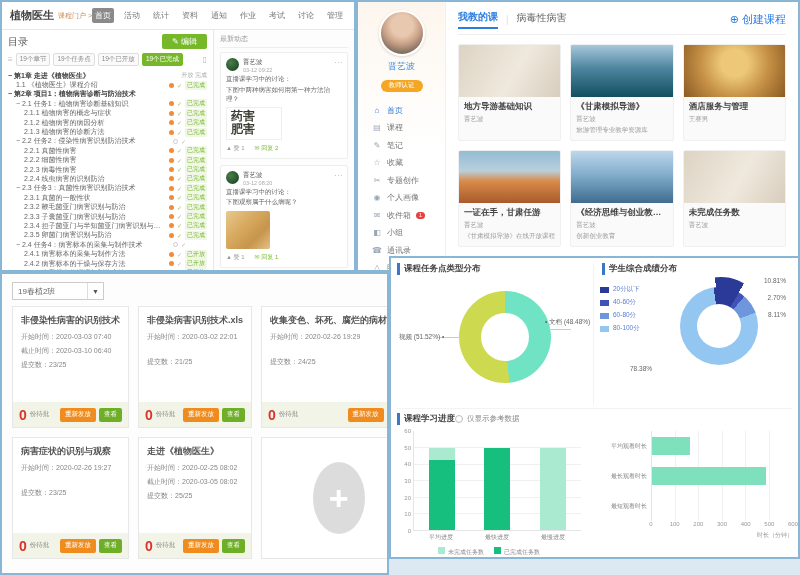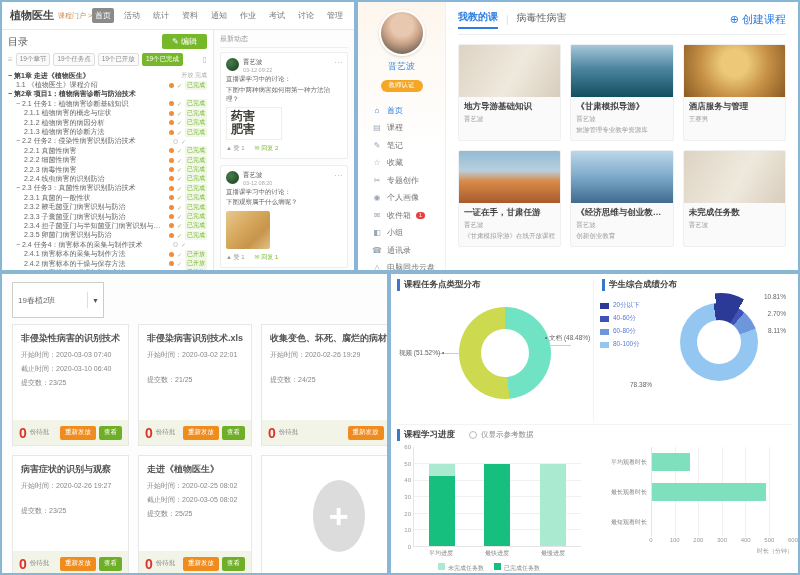--- a/index.html
+++ b/index.html
@@ -2,21 +2,21 @@
 <html><head>
 <meta charset="utf-8">
 <style>
   * { margin:0; padding:0; box-sizing:border-box; }
   body { font-family:"Liberation Sans","DejaVu Sans",sans-serif; background:#fff; width:800px; height:575px; overflow:hidden; }
   .stage { position:relative; width:800px; height:575px; background:#dce9f3; }
   .quad { position:absolute; background:#fff; border:2px solid #8ab6d6; overflow:hidden; }
   #q-tl { left:0; top:0; width:356px; height:272px; }
   #q-tr { left:356px; top:0; width:444px; height:272px; }
   #q-bl { left:0; top:272px; width:389px; height:303px; }
-  #q-br { left:389px; top:272px; width:411px; height:303px; }
+  #q-br { left:389px; top:256px; width:411px; height:303px; }
 
   
   .tl-head { display:flex; align-items:center; height:28px; padding:0 8px; border-bottom:1px solid #e8e8e8; }
   .tl-title { font-size:11px; font-weight:bold; color:#444; }
   .tl-sub { font-size:7px; color:#c98a50; margin-left:4px; }
   .tl-tabs { margin-left:auto; display:flex; gap:7px; }
   .tl-tab { font-size:8px; color:#777; cursor:pointer; padding:2px 3px; }
   .tl-tab.active { background:#8a8a8a; color:#fff; border-radius:2px; }
   .tl-body { display:flex; height:248px; }
   .tl-left { width:212px; border-right:1px solid #e8e8e8; padding:4px 6px; overflow:hidden; }
@@ -83,21 +83,21 @@
   .cimg.hotel { background:radial-gradient(circle at 50% 35%,#ecc878 0 22%,#c79247 55%,#8a5a22 100%); }
   .cimg.lake  { background:linear-gradient(180deg,#a6c8da 0%,#4d85a0 45%,#114f60 100%); }
   .cimg.danxia{ background:linear-gradient(180deg,#92bcd4 0%,#b9cfdc 38%,#d98b4a 58%,#a85a2c 100%); }
   .cimg.bldg  { background:linear-gradient(180deg,#bcd7ea 0%,#7fabca 48%,#3e6b8f 100%); }
   .cbody { padding:4px 5px 5px 5px; }
   .ctitle { font-size:8.5px; font-weight:bold; color:#444; white-space:nowrap; overflow:hidden; text-overflow:ellipsis; }
   .cauthor, .corg { font-size:6.5px; color:#9b9b9b; margin-top:2px; white-space:nowrap; overflow:hidden; text-overflow:ellipsis; }
 
   
   #q-bl { padding:8px 10px; background:#fdfdfd; }
-  .bl-select { display:flex; align-items:center; width:92px; height:36px; border:1px solid #ccc; background:#fff; font-size:8px; color:#666; padding-left:5px; cursor:pointer; }
+  .bl-select { display:flex; align-items:center; width:92px; height:18px; border:1px solid #ccc; background:#fff; font-size:8px; color:#666; padding-left:5px; cursor:pointer; }
   .bl-caret { margin-left:auto; width:16px; height:16px; border-left:1px solid #ddd; display:flex; align-items:center; justify-content:center; color:#555; font-size:7px; }
   .task-grid { display:grid; grid-template-columns:repeat(3,1fr); gap:9px; margin-top:6px; }
   .tcard { background:#fff; border:1px solid #e7e7e7; height:122px; display:flex; flex-direction:column; }
   .tbody { padding:7px 8px; flex:1; }
   .ttitle { font-size:9px; font-weight:bold; color:#555; margin-bottom:5px; white-space:nowrap; overflow:hidden; text-overflow:ellipsis; }
   .tmeta { font-size:7px; color:#888; margin-top:4px; }
   .tfoot { height:25px; background:#f1f4e6; display:flex; align-items:center; padding:0 6px; gap:3px; }
   .tzero { color:#d9342b; font-size:14px; font-weight:bold; }
   .tpend { font-size:6.5px; color:#888; margin-right:auto; }
   .btn-orange { background:#f08c1e; color:#fff; font-size:6.5px; border:none; border-radius:2px; padding:2.5px 5px; cursor:pointer; }
@@ -112,21 +112,21 @@
   .p-donut1 { width:196px; position:relative; }
   .p-donut2 { flex:1; position:relative; border-left:1px solid #f3f3f3; padding-left:8px; }
   .donut { position:absolute; border-radius:50%; }
   .donut-hole { position:absolute; background:#fff; border-radius:50%; }
   .dlab { position:absolute; font-size:6.5px; color:#666; white-space:nowrap; }
   .dline { position:absolute; height:1px; background:#ccc; }
   .leg { position:absolute; left:6px; top:20px; }
   .leg-item { display:flex; align-items:center; gap:4px; font-size:6.5px; color:#5a7bd0; height:13px; }
   .leg-sw { width:9px; height:6px; display:inline-block; }
   .br-bottom { border-top:1px solid #f3f3f3; margin-top:3px; padding-top:4px; height:152px; }
-  .bb-head { display:flex; align-items:center; gap:14px; }
+  .bb-head { display:flex; align-items:center; }
   .bb-check { display:flex; align-items:center; gap:4px; font-size:7.5px; color:#888; cursor:pointer; }
   .bb-circle { width:8px; height:8px; border:1px solid #bbb; border-radius:50%; background:#fff; }
   .charts-row { display:flex; margin-top:6px; }
   .vchart { width:196px; display:flex; }
   .vy { width:16px; position:relative; height:100px; }
   .vy span { position:absolute; right:2px; font-size:6px; color:#999; transform:translateY(-50%); }
   .vplot { position:relative; width:168px; height:100px; border-left:1px solid #e5e5e5; border-bottom:1px solid #e5e5e5;
     background:repeating-linear-gradient(to top,transparent 0 15.6px,#f0f0f0 15.6px 16.6px); display:flex; align-items:flex-end; justify-content:space-around; }
   .vbar { width:26px; display:flex; flex-direction:column-reverse; }
   .vseg-done { background:#17bf7e; }

